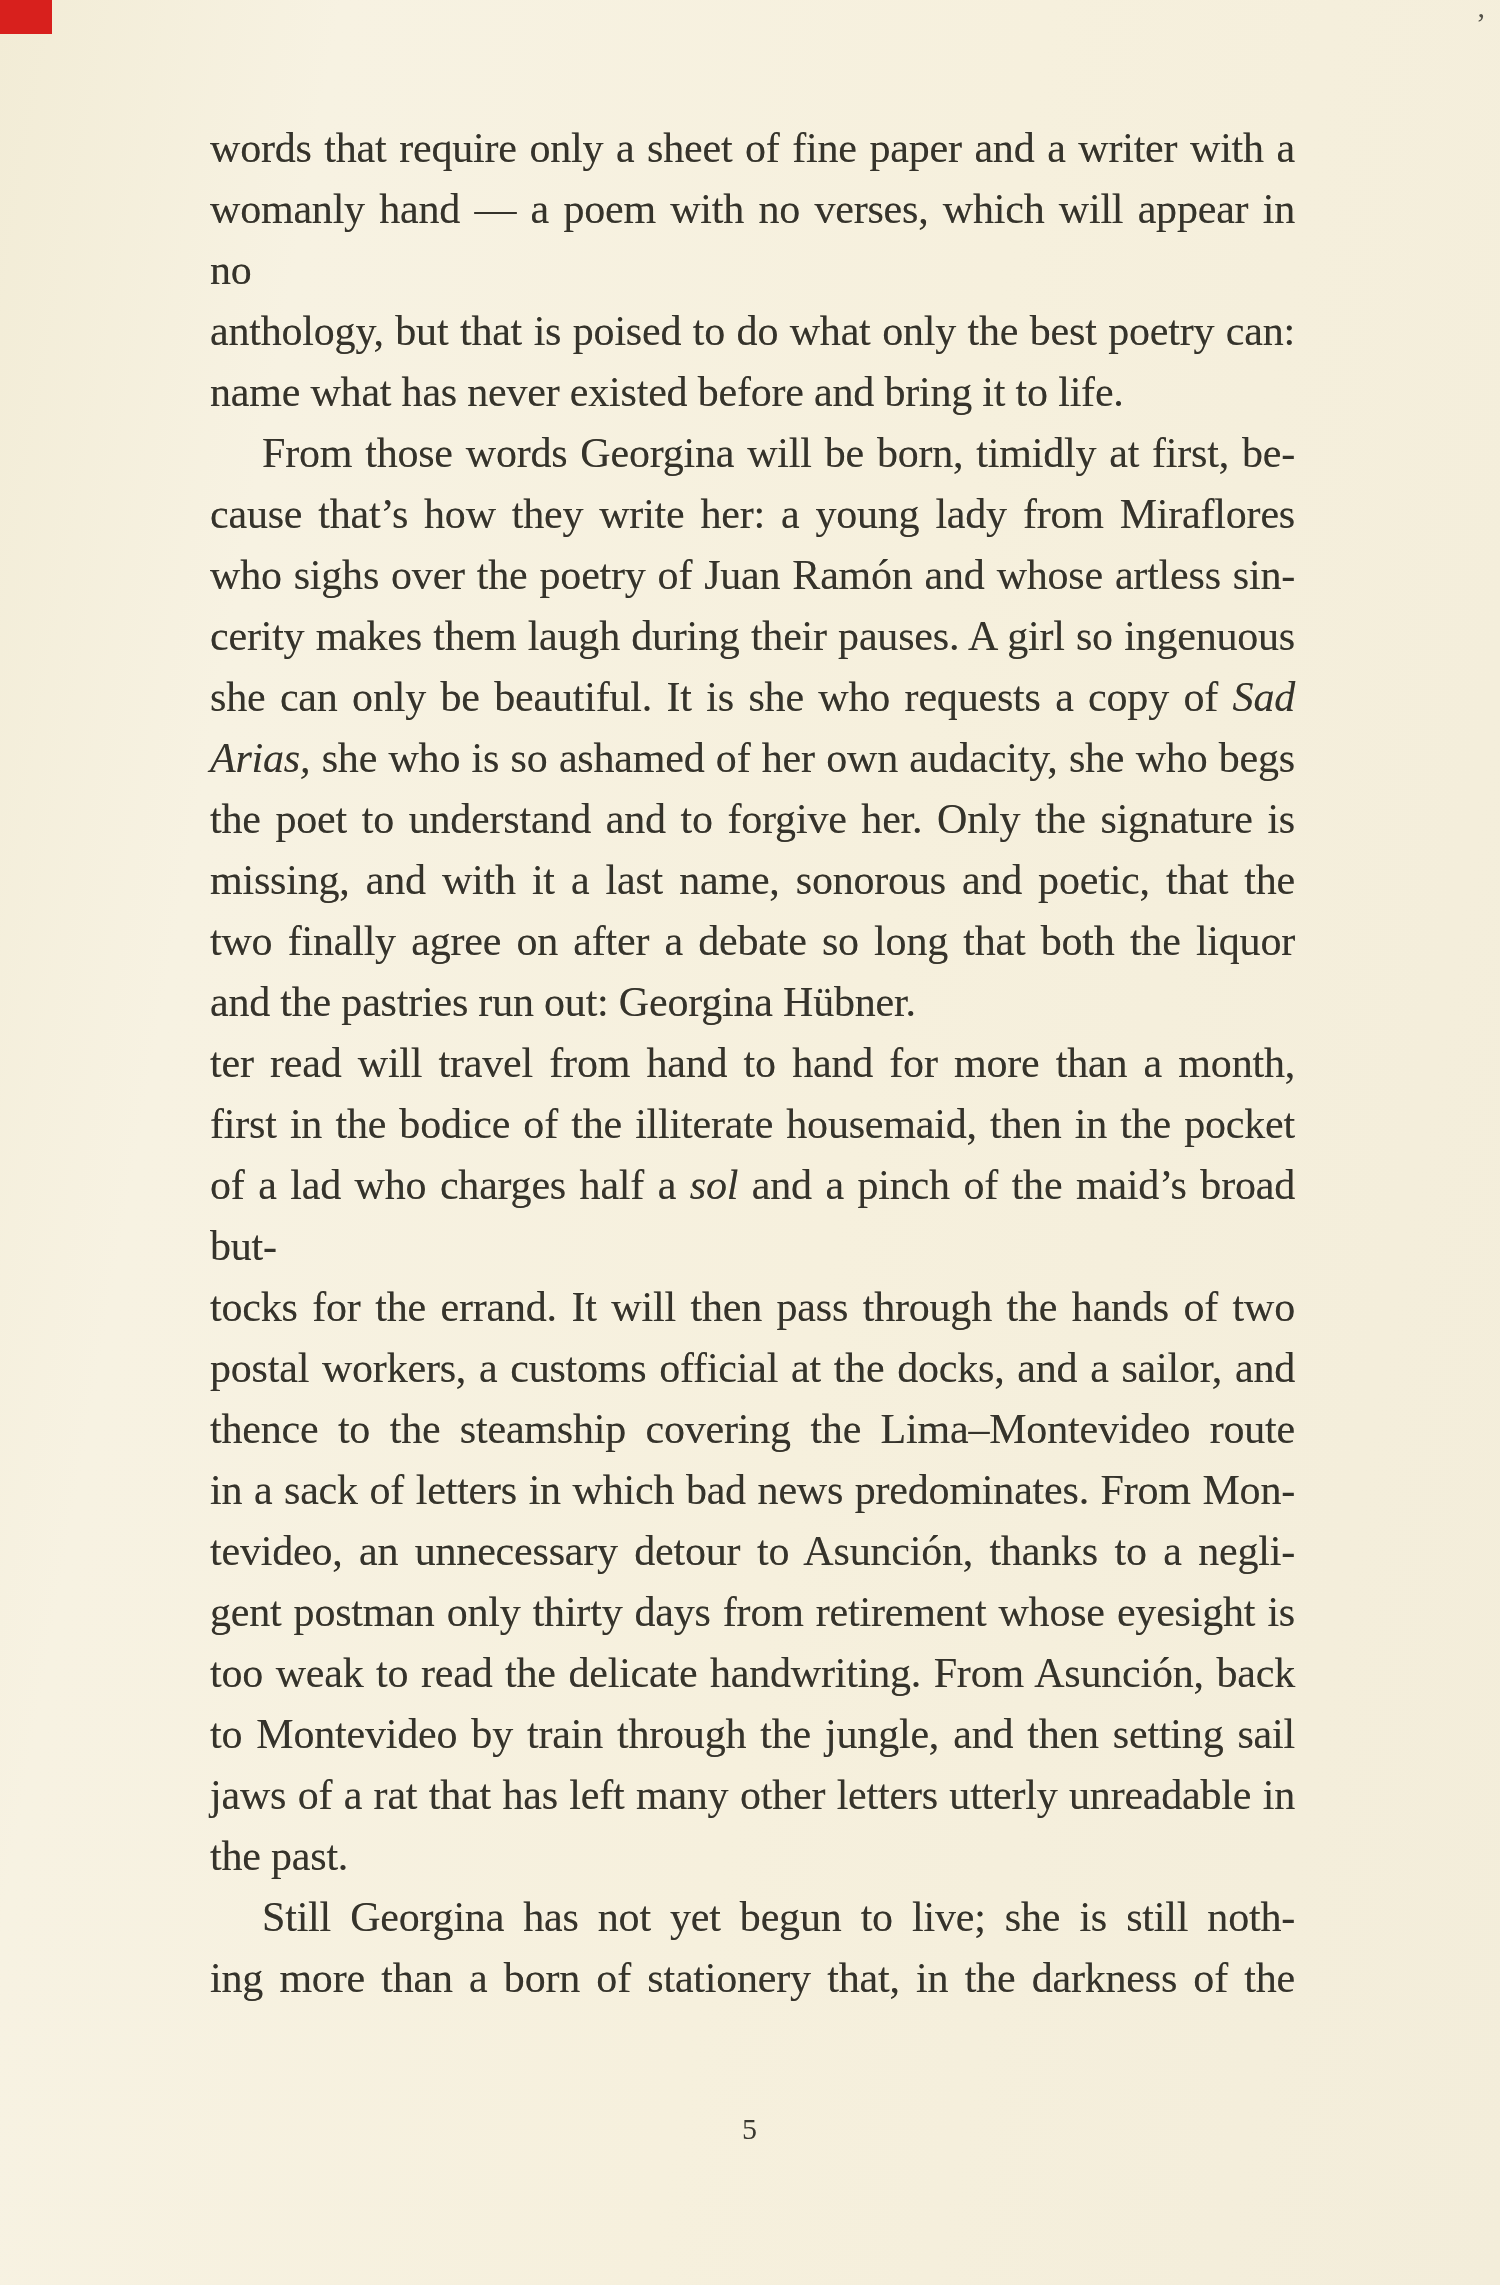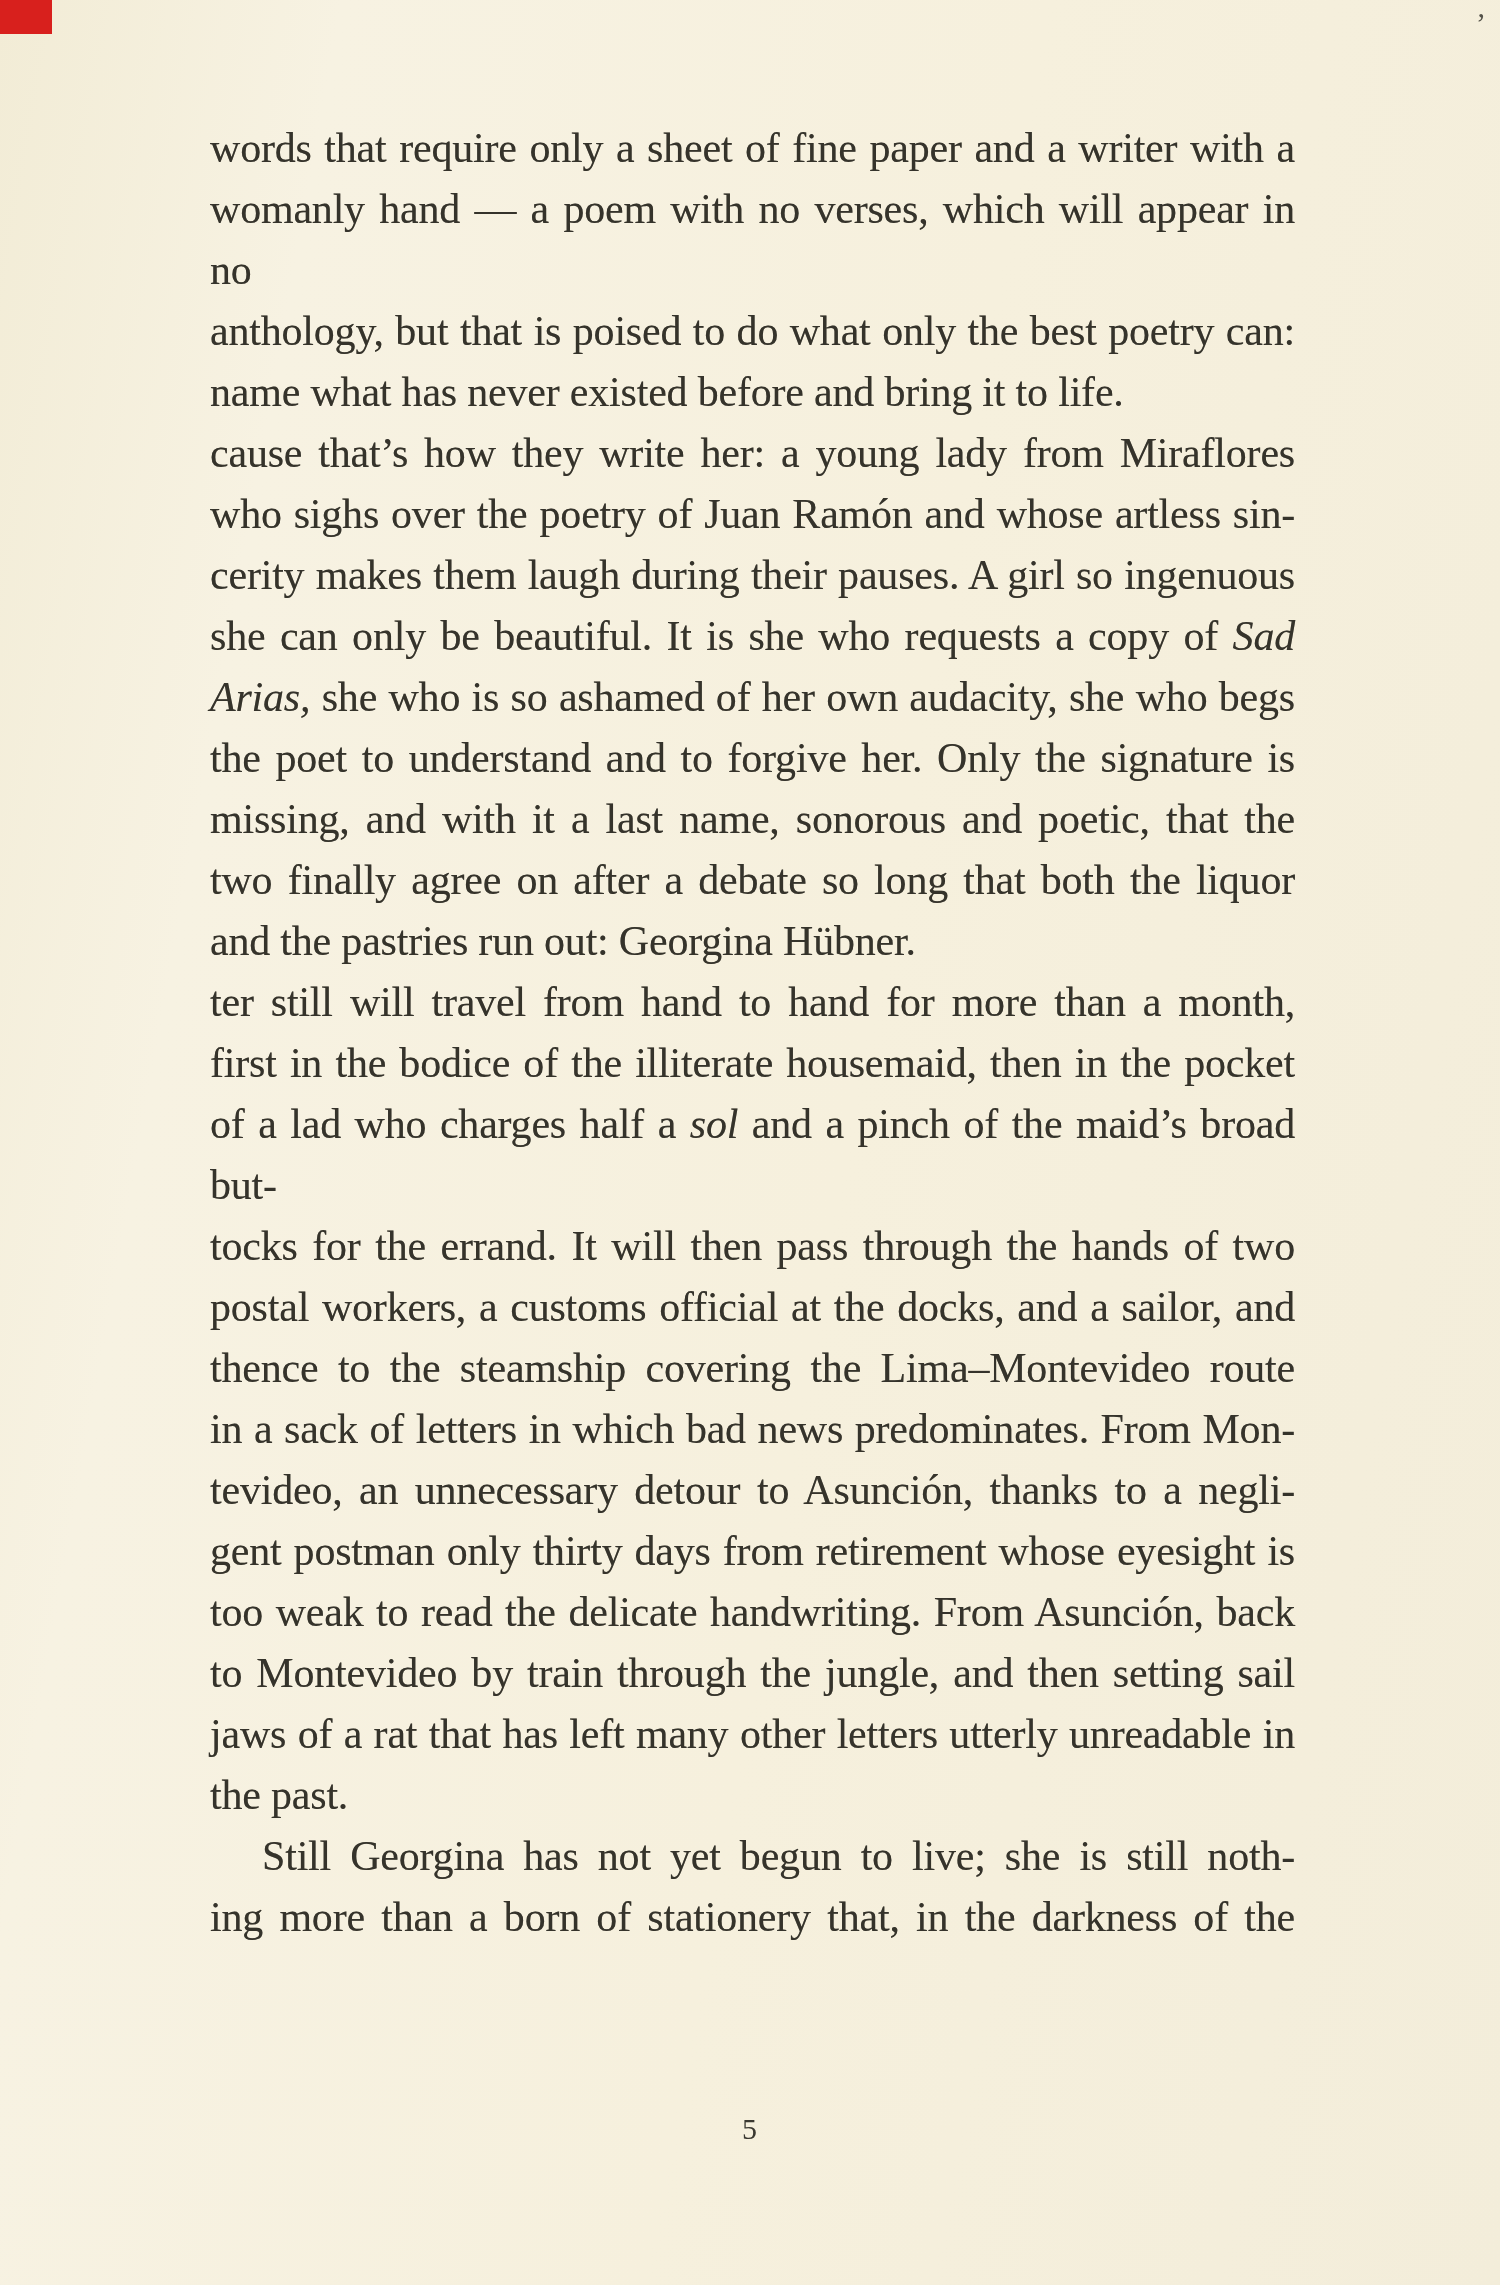--- a/index.html
+++ b/index.html
@@ -71,30 +71,31 @@
 <body>
 
 <div class="page">
   <div class="red-corner"></div>
   <div class="corner-mark">’</div>
   <div class="text-block">
       <div class="line"><span>words that require only a sheet of fine paper and a writer with a</span></div>
       <div class="line"><span>womanly hand — a poem with no verses, which will appear in no</span></div>
       <div class="line"><span>anthology, but that is poised to do what only the best poetry can:</span></div>
       <div class="line para-end"><span>name what has never existed before and bring it to life.</span></div>
+      <div class="line indent"><span>From those words Georgina will be born, timidly at first, be-</span></div>
       <div class="line"><span>cause that’s how they write her: a young lady from Miraflores</span></div>
       <div class="line"><span>who sighs over the poetry of Juan Ramón and whose artless sin-</span></div>
       <div class="line"><span>cerity makes them laugh during their pauses. A girl so ingenuous</span></div>
       <div class="line"><span>she can only be beautiful. It is she who requests a copy of </span><em>Sad</em></div>
       <div class="line"><em>Arias,</em><span> she who is so ashamed of her own audacity, she who begs</span></div>
       <div class="line"><span>the poet to understand and to forgive her. Only the signature is</span></div>
       <div class="line"><span>missing, and with it a last name, sonorous and poetic, that the</span></div>
       <div class="line"><span>two finally agree on after a debate so long that both the liquor</span></div>
       <div class="line para-end"><span>and the pastries run out: Georgina Hübner.</span></div>
-      <div class="line"><span>ter still will travel from hand to hand for more than a month,</span></div>
+      <div class="line"><span>ter read will travel from hand to hand for more than a month,</span></div>
       <div class="line"><span>first in the bodice of the illiterate housemaid, then in the pocket</span></div>
       <div class="line"><span>of a lad who charges half a </span><em>sol</em><span> and a pinch of the maid’s broad but-</span></div>
       <div class="line"><span>tocks for the errand. It will then pass through the hands of two</span></div>
       <div class="line"><span>postal workers, a customs official at the docks, and a sailor, and</span></div>
       <div class="line"><span>thence to the steamship covering the Lima–Montevideo route</span></div>
       <div class="line"><span>in a sack of letters in which bad news predominates. From Mon-</span></div>
       <div class="line"><span>tevideo, an unnecessary detour to Asunción, thanks to a negli-</span></div>
       <div class="line"><span>gent postman only thirty days from retirement whose eyesight is</span></div>
       <div class="line"><span>too weak to read the delicate handwriting. From Asunción, back</span></div>
       <div class="line"><span>to Montevideo by train through the jungle, and then setting sail</span></div>

